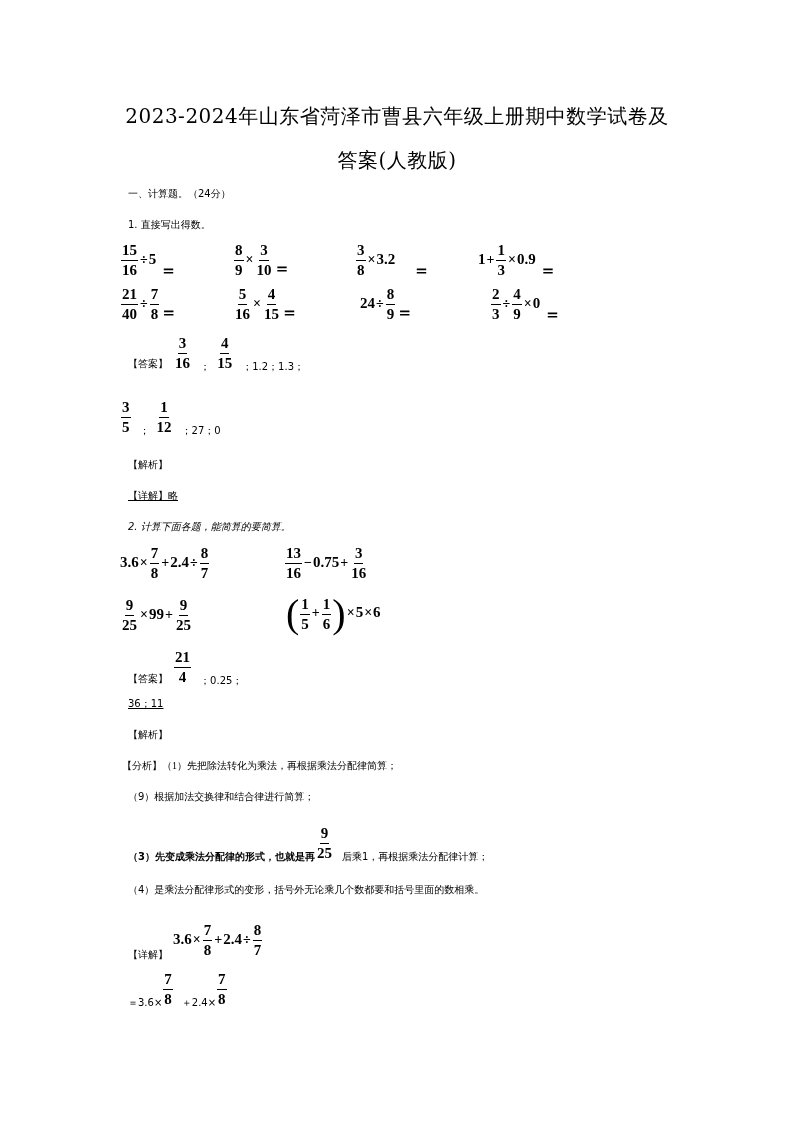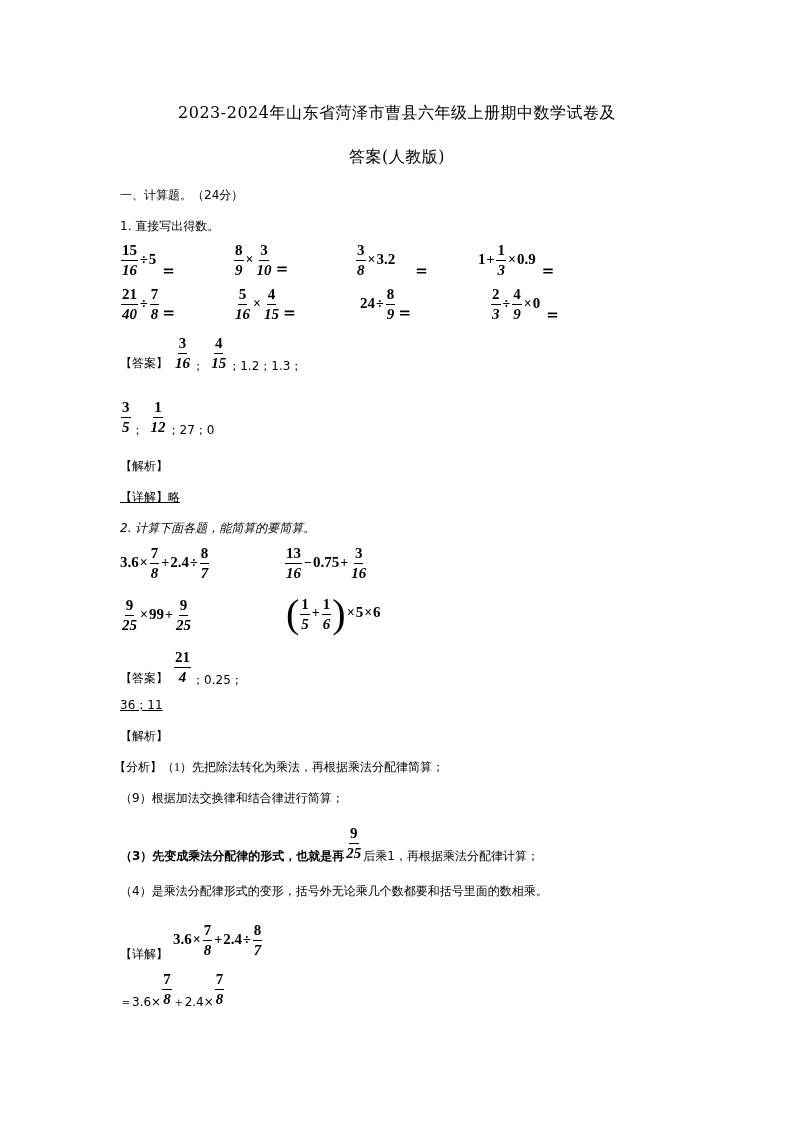--- a/index.html
+++ b/index.html
@@ -1,24 +1,24 @@
 <!DOCTYPE html>
 <html><head>
 <meta charset="utf-8">
 <style>
   html, body { margin: 0; padding: 0; background: #ffffff; }
   body { width: 794px; height: 1123px; position: relative; overflow: hidden;
          font-family: "DejaVu Serif", "Liberation Serif", serif; color: #000; }
   .abs { position: absolute; white-space: nowrap; }
-  .title { font-size: 16px; left: 0; width: 794px; text-align: center; letter-spacing: 0.5px; }
-  .txt { font-family: "DejaVu Sans", "Liberation Sans", sans-serif; font-size: 12px; }
+  .title { font-size: 20px; left: 0; width: 794px; text-align: center; letter-spacing: 0.5px; }
+  .txt { font-family: "DejaVu Sans", "Liberation Sans", sans-serif; font-size: 10px; margin-left: 8px; }
   .m { font-family: "Liberation Serif", "DejaVu Serif", serif; font-weight: bold; font-size: 15px; }
   .frac { display: inline-flex; flex-direction: column; align-items: center; vertical-align: middle; line-height: 1; margin: 0 1px; }
   .frac .n { padding: 0 1px 2px; border-bottom: 1.3px solid #000; }
-  .frac .d { padding: 2px 1px 0; font-style: italic; }
+  .frac .d { padding: 2px 1px 0; }
   .eq { font-family: "Liberation Serif", serif; font-size: 17px; }
   .op { font-family: "Liberation Serif", serif; font-weight: bold; font-size: 14px; margin: 0 1px; }
   .paren { font-family: "Liberation Serif", serif; font-size: 40px; font-weight: normal; vertical-align: middle; line-height: 1; }
 </style>
 </head>
 <body>
 
 <div class="abs title" style="top:103px;">2023-2024年山东省菏泽市曹县六年级上册期中数学试卷及</div>
 <div class="abs title" style="top:147px;">答案(人教版)</div>
 

